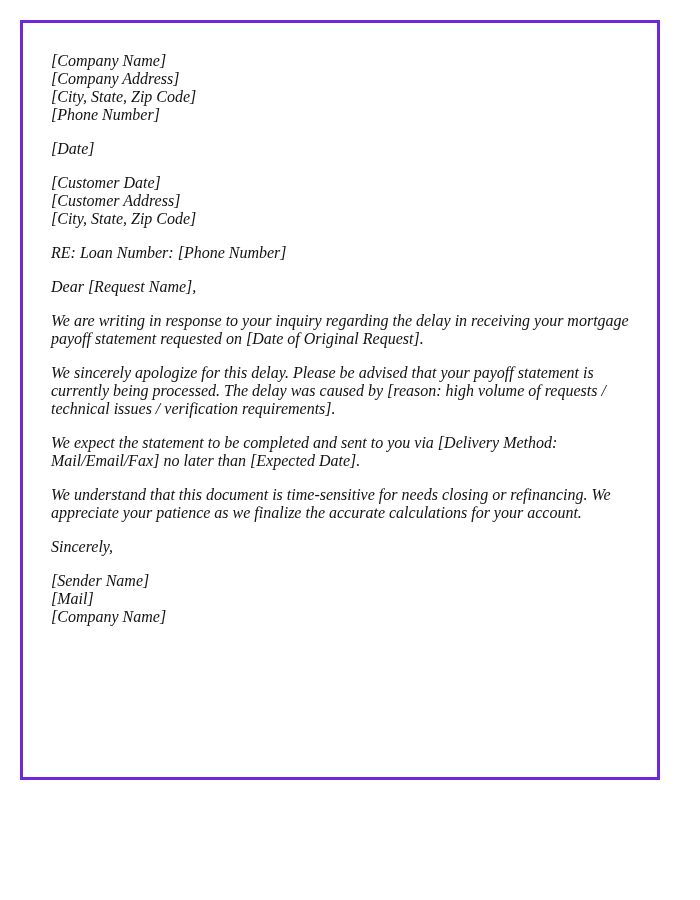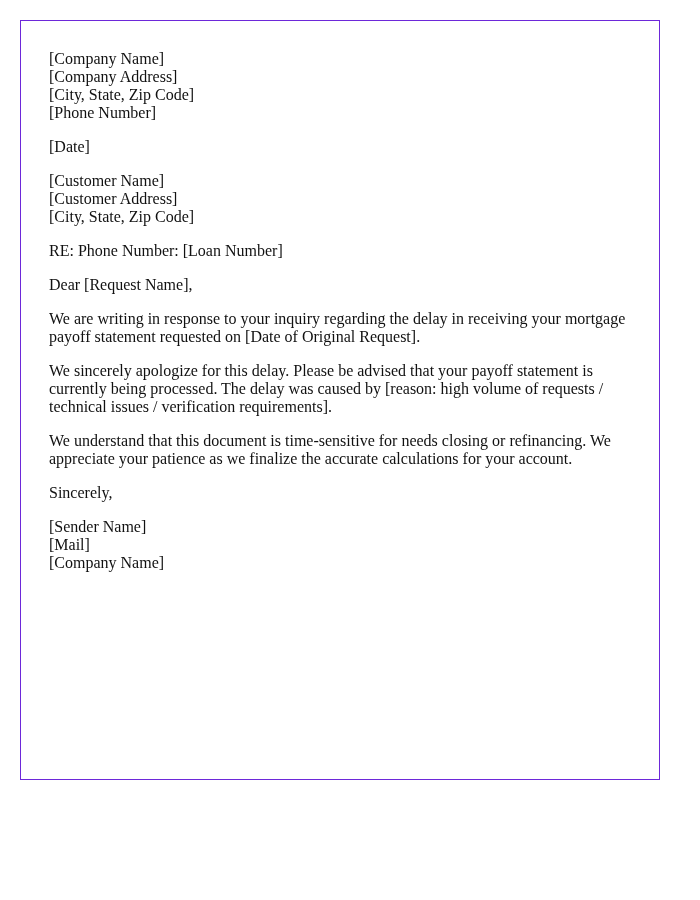--- a/index.html
+++ b/index.html
@@ -15,23 +15,24 @@
     font-size: 16px;
     line-height: 18px;
     color: #111111;
   }
   .letter {
     position: absolute;
     left: 20px;
     top: 20px;
     width: 640px;
     height: 760px;
-    border: 1px solid #6d28d9;
+    border: 3px solid #6d28d9;
     box-sizing: border-box;
     padding: 29px 28px 0 28px;
+    font-style: italic;
   }
   .block {
     margin: 0 0 16px 0;
   }
   .line {
     display: block;
     white-space: nowrap;
   }
 </style>
 </head>
@@ -44,44 +45,48 @@
     <span class="line">[Company Address]</span>
     <span class="line">[City, State, Zip Code]</span>
     <span class="line">[Phone Number]</span>
   </div>
 
   <div class="block">
     <span class="line">[Date]</span>
   </div>
 
   <div class="block">
-    <span class="line">[Customer Name]</span>
+    <span class="line">[Customer Date]</span>
     <span class="line">[Customer Address]</span>
     <span class="line">[City, State, Zip Code]</span>
   </div>
 
   <div class="block">
-    <span class="line">RE: Phone Number: [Loan Number]</span>
+    <span class="line">RE: Loan Number: [Phone Number]</span>
   </div>
 
   <div class="block">
     <span class="line">Dear [Request Name],</span>
   </div>
 
   <div class="block">
     <span class="line">We are writing in response to your inquiry regarding the delay in receiving your mortgage</span>
     <span class="line">payoff statement requested on [Date of Original Request].</span>
   </div>
 
   <div class="block">
     <span class="line">We sincerely apologize for this delay. Please be advised that your payoff statement is</span>
     <span class="line">currently being processed. The delay was caused by [reason: high volume of requests /</span>
     <span class="line">technical issues / verification requirements].</span>
   </div>
 
+  <div class="block">
+    <span class="line">We expect the statement to be completed and sent to you via [Delivery Method:</span>
+    <span class="line">Mail/Email/Fax] no later than [Expected Date].</span>
+  </div>
 
   <div class="block">
     <span class="line">We understand that this document is time-sensitive for needs closing or refinancing. We</span>
     <span class="line">appreciate your patience as we finalize the accurate calculations for your account.</span>
   </div>
 
 
   <div class="block">
     <span class="line">Sincerely,</span>
   </div>

